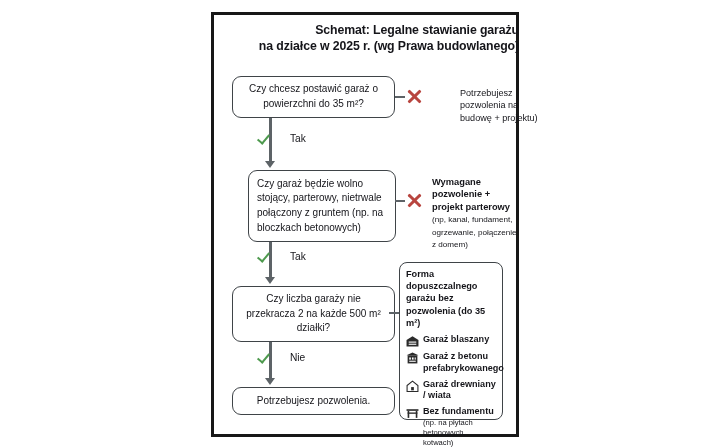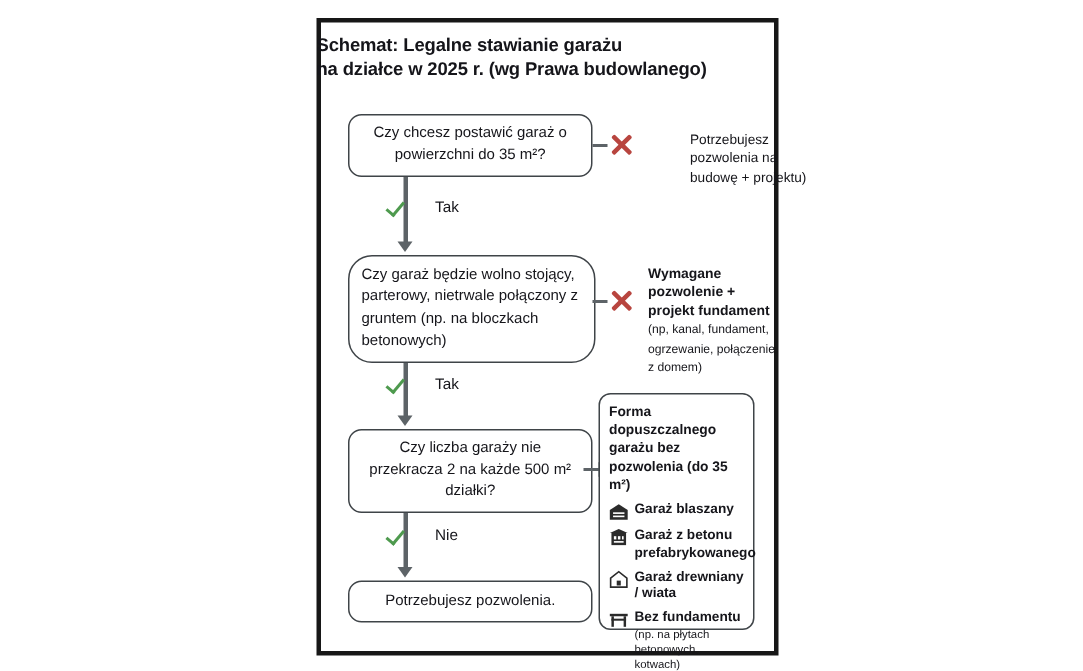--- a/index.html
+++ b/index.html
@@ -30,21 +30,21 @@
     border: 3px solid #171717;
     background: #ffffff;
     box-sizing: border-box;
   }
   
   #title {
     position: absolute;
     left: 211px;
     top: 22px;
     width: 308px;
-    text-align: left;
+    text-align: right;
     font-weight: bold;
     font-size: 12.3px;
     line-height: 16px;
     letter-spacing: -0.1px;
     color: #15151a;
   }
   #title .line2 { display: block; }
 
   
   .node {
@@ -60,21 +60,21 @@
     font-size: 10px;
     line-height: 14.6px;
     color: #15151a;
     padding: 4px 8px;
   }
   .node.left-align {
     text-align: left;
     justify-content: flex-start;
   }
   #node1 { left: 232px; top: 76px;  width: 163px; height: 42px; }
-  #node2 { left: 232px; top: 170px; width: 165px; height: 72px; border-radius: 16px; }
+  #node2 { left: 248px; top: 170px; width: 148px; height: 72px; }
   #node3 { left: 232px; top: 286px; width: 163px; height: 56px; justify-content: center; }
   #node4 { left: 232px; top: 387px; width: 163px; height: 28px; }
 
   
   .vline {
     position: absolute;
     width: 2.6px;
     background: #5d6367;
   }
   .vhead {
@@ -257,21 +257,21 @@
 
   <div class="node left-align" id="node2">
     <span>Czy garaż będzie wolno stojący, parterowy, nietrwale połączony z gruntem (np. na bloczkach betonowych)</span>
   </div>
   <div class="hstub" id="h2"></div>
   <div class="xmark" id="x2">
       <span></span>
       <span></span>
     </div>
   <div class="note" id="note2">
-    <span class="strong">Wymagane pozwolenie + projekt fundament</span>
+    <span class="strong">Wymagane pozwolenie + projekt parterowy</span>
     <span class="small">(np, kanal, fundament, ogrzewanie, połączenie z domem)</span>
   </div>
 
   <div class="vline" id="v2"></div>
   <div class="vhead" id="v2h"></div>
   <div class="yesno" id="yn2">
     <span class="check"></span>
     <span>Tak</span>
   </div>
 

